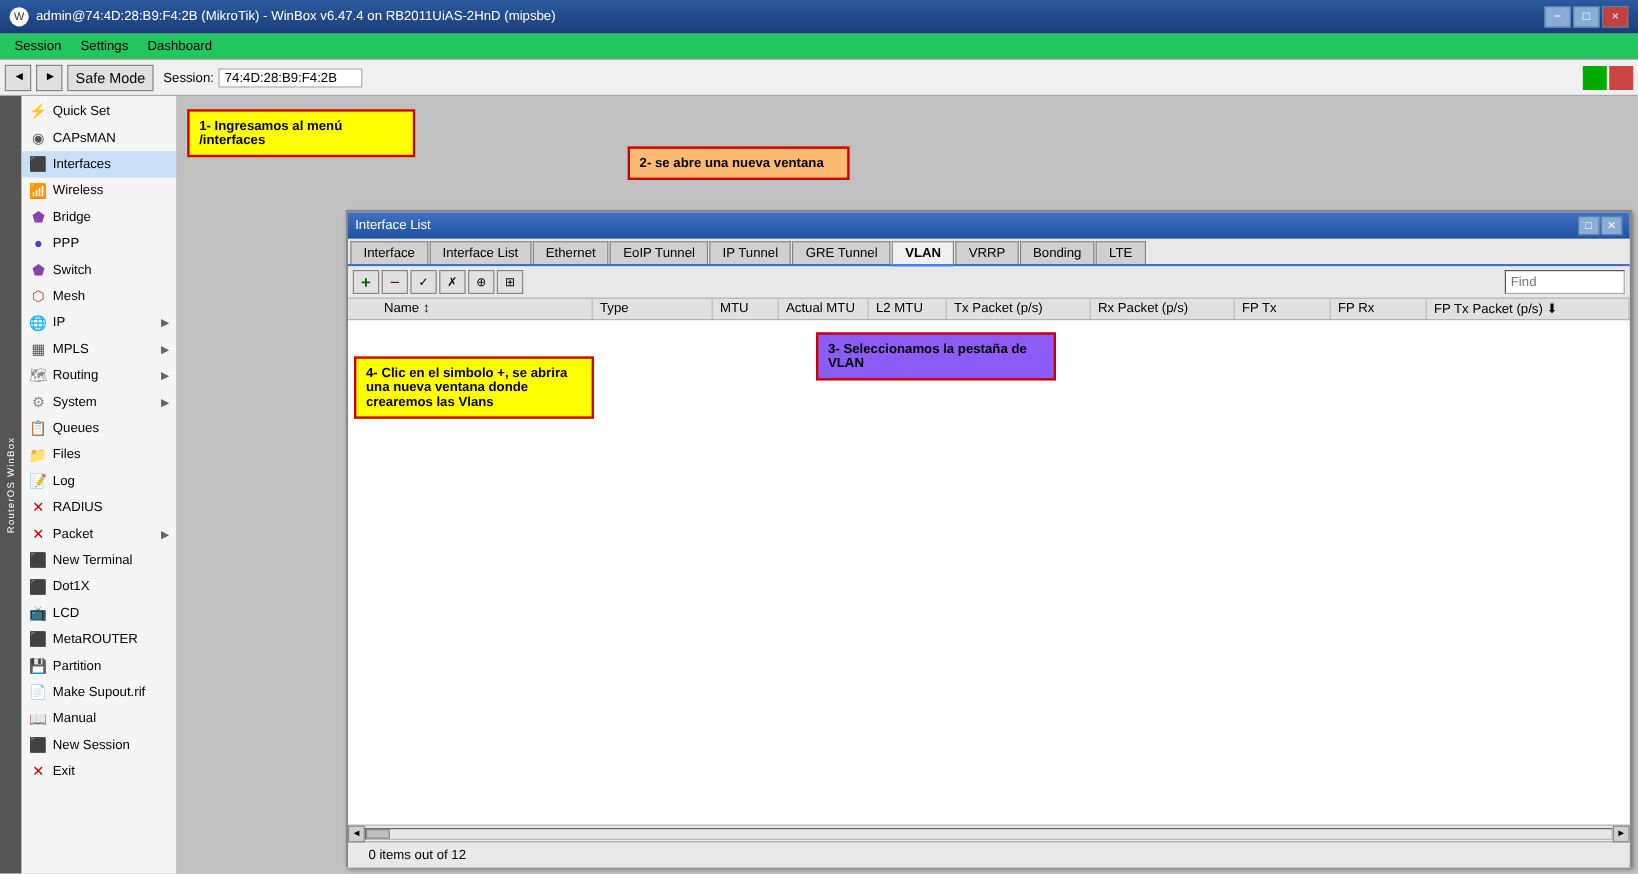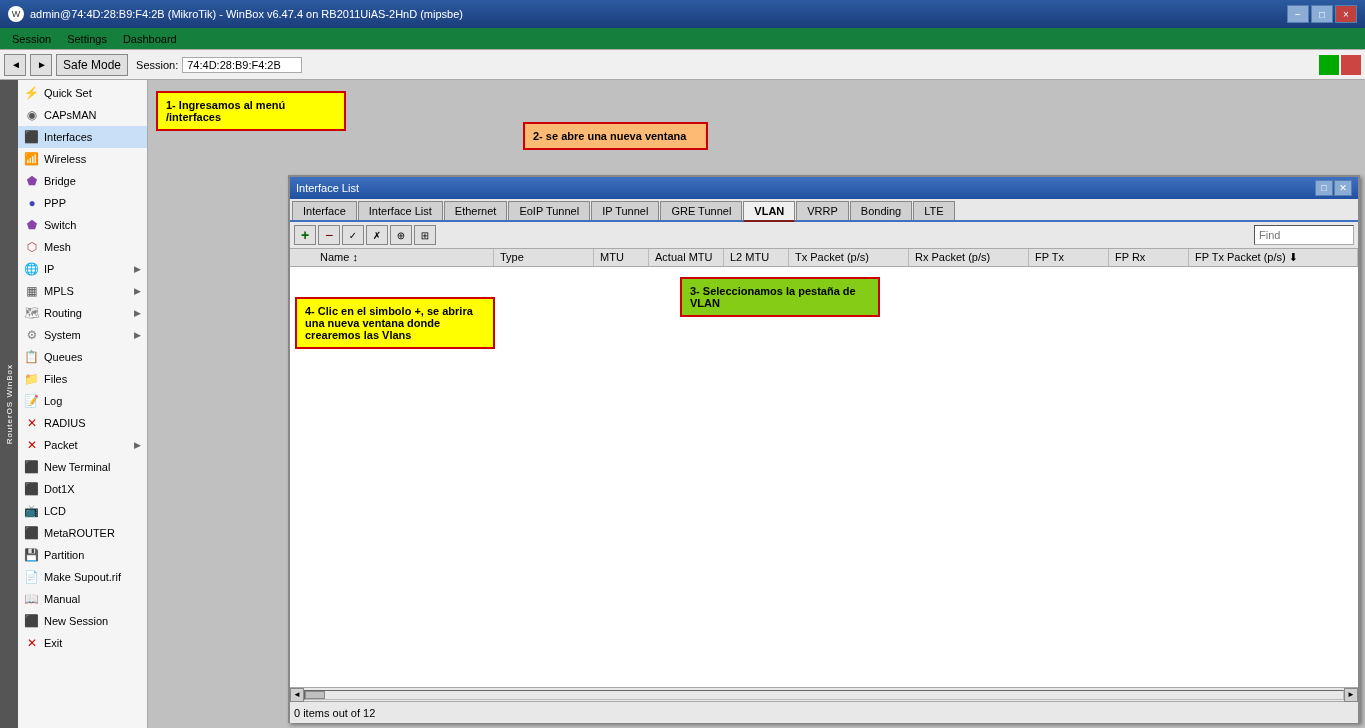--- a/index.html
+++ b/index.html
@@ -8,21 +8,21 @@
     
     .title-bar { background: linear-gradient(to bottom, #2c5aa0, #1a3d7a); color: white; height: 28px; display: flex; align-items: center; justify-content: space-between; padding: 0 8px; }
     .title-bar-left { display: flex; align-items: center; gap: 6px; }
     .title-bar-icon { width: 16px; height: 16px; }
     .title-bar-title { font-size: 11px; color: white; }
     .title-bar-controls { display: flex; gap: 2px; }
     .title-bar-btn { width: 22px; height: 18px; background: #8bacd4; border: 1px solid #5580b0; color: white; font-size: 10px; cursor: pointer; display: flex; align-items: center; justify-content: center; }
     .title-bar-btn.close { background: #c04040; }
     
     
-    .menu-bar { background: #15803d; height: 22px; display: flex; align-items: center; padding: 0 4px; border-bottom: 1px solid #aaa; }
+    .menu-bar { background: #22c55e; height: 22px; display: flex; align-items: center; padding: 0 4px; border-bottom: 1px solid #aaa; }
     .menu-item { padding: 2px 8px; cursor: pointer; font-size: 11px; }
     
     
     .toolbar { background: #f0f0f0; height: 30px; display: flex; align-items: center; padding: 0 4px; gap: 4px; border-bottom: 1px solid #aaa; }
     .toolbar-btn { height: 22px; padding: 0 6px; background: #e0e0e0; border: 1px solid #888; font-size: 12px; cursor: pointer; display: flex; align-items: center; }
     .session-label { font-size: 11px; margin-left: 4px; }
     .session-value { font-size: 11px; background: white; border: 1px solid #aaa; padding: 1px 4px; min-width: 120px; }
     .status-indicator { width: 20px; height: 20px; background: #00aa00; margin-left: auto; }
     .status-indicator2 { width: 20px; height: 20px; background: #cc4444; }
     
@@ -44,34 +44,34 @@
     
     
     .inner-window { position: absolute; top: 95px; left: 140px; right: 5px; bottom: 5px; background: #f0f0f0; border: 2px solid #888; box-shadow: 2px 2px 4px rgba(0,0,0,0.4); }
     .inner-window-title { background: linear-gradient(to bottom, #4070c0, #2050a0); color: white; height: 22px; display: flex; align-items: center; justify-content: space-between; padding: 0 6px; font-size: 11px; }
     .inner-window-controls { display: flex; gap: 1px; }
     .inner-win-btn { width: 18px; height: 16px; background: #8bacd4; border: 1px solid #5580b0; color: white; font-size: 9px; cursor: pointer; display: flex; align-items: center; justify-content: center; }
     
     
     .tabs-bar { background: #e8e8e8; display: flex; align-items: flex-end; padding: 2px 2px 0 2px; border-bottom: 2px solid #4070c0; }
     .tab { padding: 3px 10px; background: #d0d0d0; border: 1px solid #888; border-bottom: none; cursor: pointer; font-size: 11px; margin-right: 1px; }
-    .tab.active { background: #f0f0f0; border-bottom: 2px solid #7f1d1d; margin-bottom: -2px; font-weight: bold; }
+    .tab.active { background: #f0f0f0; border-bottom: 2px solid #3b82f6; margin-bottom: -2px; font-weight: bold; }
     
     
     .content-toolbar { background: #e8e8e8; padding: 3px 4px; display: flex; align-items: center; gap: 2px; border-bottom: 1px solid #aaa; }
     .ct-btn { width: 22px; height: 20px; background: #e0e0e0; border: 1px solid #888; cursor: pointer; font-size: 11px; display: flex; align-items: center; justify-content: center; }
     .search-input { margin-left: auto; height: 20px; padding: 0 4px; border: 1px inset #aaa; background: white; font-size: 11px; width: 100px; }
     
     
     .table-area { background: white; overflow: auto; height: calc(100% - 22px - 38px - 28px - 22px - 14px); }
     .col-header { background: #e0e0e0; border-bottom: 1px solid #aaa; display: flex; font-size: 11px; }
     .col-header-cell { padding: 2px 6px; border-right: 1px solid #bbb; flex-shrink: 0; overflow: hidden; cursor: pointer; }
     
     
-    .status-bar { background: #e8e8e8; border-top: 1px solid #aaa; height: 22px; display: flex; align-items: center; padding: 0 4px; font-size: 11px; }
+    .status-bar { background: #e8e8e8; border-top: 1px solid #aaa; height: 22px; display: flex; align-items: center; padding: 0 17px; font-size: 11px; }
     .scrollbar-area { background: #e8e8e8; height: 14px; border-top: 1px solid #aaa; display: flex; align-items: center; }
     .scrollbar-btn { width: 14px; height: 14px; background: #d0d0d0; border: 1px solid #888; display: flex; align-items: center; justify-content: center; font-size: 8px; cursor: pointer; }
     .scrollbar-track { flex: 1; height: 10px; background: #e8e8e8; border: 1px inset #bbb; }
     .scrollbar-thumb { width: 20px; height: 100%; background: #c0c0c0; border: 1px solid #888; }
   </style>
 </head>
 <body>
 
 <div class="title-bar">
   <div class="title-bar-left">
@@ -272,21 +272,21 @@
         <div class="col-header-cell" style="width:65px;">L2 MTU</div>
         <div class="col-header-cell" style="width:120px;">Tx Packet (p/s)</div>
         <div class="col-header-cell" style="width:120px;">Rx Packet (p/s)</div>
         <div class="col-header-cell" style="width:80px;">FP Tx</div>
         <div class="col-header-cell" style="width:80px;">FP Rx</div>
         <div class="col-header-cell" style="flex:1;">FP Tx Packet (p/s) ⬇</div>
       </div>
 
       <div class="table-area" style="background:white;min-height:150px;position:relative;">
 
-        <div class="annotation-box" style="position:absolute; top:10px; left:390px; width:205px; background:#84cc16; border-color:#cc0000;">
+        <div class="annotation-box" style="position:absolute; top:10px; left:390px; width:205px; background:#8b5cf6; border-color:#cc0000;">
           <span>3- Seleccionamos la pestaña de VLAN</span>
         </div>
 
         <div class="annotation-box" style="position:absolute; top:30px; left:5px; width:200px; background:#ffff00; border-color:#cc0000;">
           <span>4- Clic en el simbolo +, se abrira una nueva ventana donde crearemos las Vlans</span>
         </div>
       </div>
 
       <div class="scrollbar-area">
         <button class="scrollbar-btn">◄</button>

